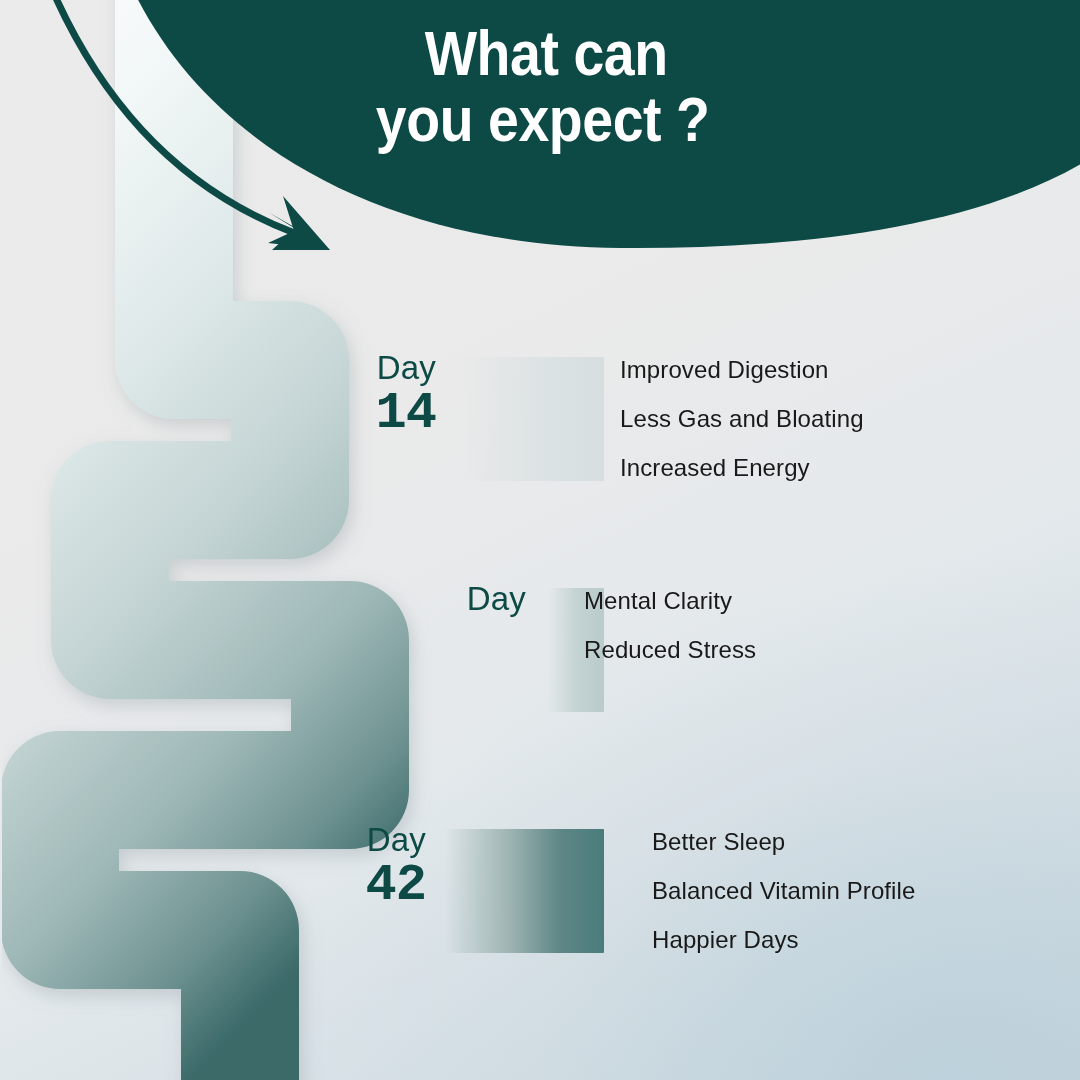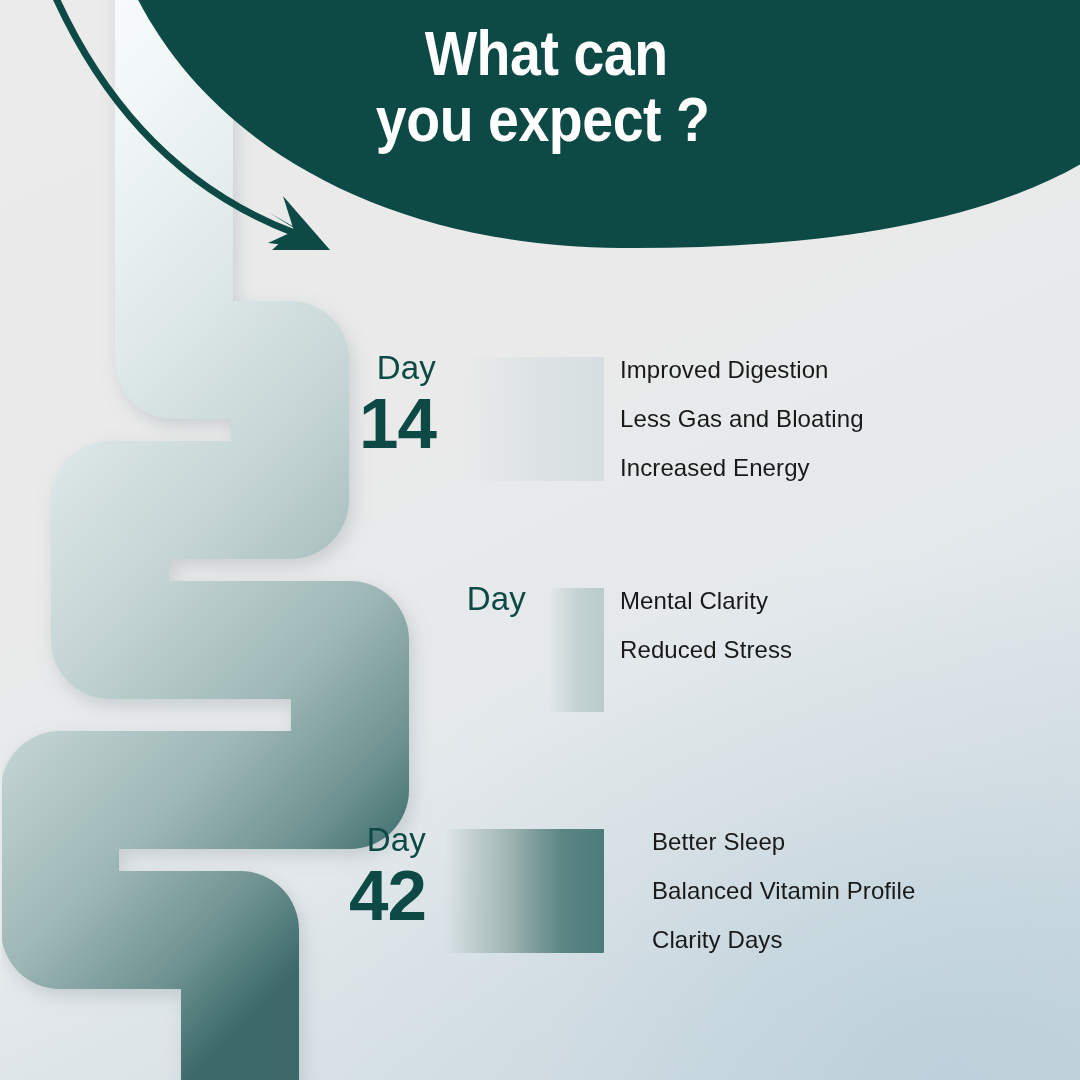--- a/index.html
+++ b/index.html
@@ -94,23 +94,24 @@
   }
   .day-word {
     display: block;
     font-size: 33px;
     font-weight: 500;
     letter-spacing: 0.2px;
     margin-bottom: 4px;
   }
   .day-num {
     display: block;
-    font-size: 71px;
+    font-size: 52px;
     font-weight: 700;
     letter-spacing: -1px;
+    font-family: Liberation Mono, monospace;
   }
 
   .gradbar {
     position: absolute;
     border-radius: 1px;
   }
 
   .benefits {
     position: absolute;
     color: #191919;
@@ -191,34 +192,34 @@
         <span class="b-item">Increased Energy</span>
       </div>
     </div>
 
     <div class="row" style="left:0; top:576px; width:1080px;">
       <div class="gradbar" style="left:548px; top:12px; width:56px; height:124px;
                   background:linear-gradient(90deg, rgba(200,213,213,0) 0%, #c4d3d3 50%, #b9cbcb 100%);"></div>
       <div class="daybox" style="left:390px; top:6px; width:136px;">
         <span class="day-word">Day</span>
       </div>
-      <div class="benefits" style="left:620px; top:0px;">
+      <div class="benefits" style="left:584px; top:0px;">
         <span class="b-item">Mental Clarity</span>
         <span class="b-item">Reduced Stress</span>
       </div>
     </div>
 
     <div class="row" style="left:0; top:817px; width:1080px;">
       <div class="gradbar" style="left:445px; top:12px; width:159px; height:124px;
                   background:linear-gradient(90deg, rgba(220,228,228,0) 0%, #9fb5b3 40%, #5e8786 72%, #4a7b7b 100%);"></div>
       <div class="daybox" style="left:290px; top:6px; width:136px;">
         <span class="day-word">Day</span>
         <span class="day-num">42</span>
       </div>
       <div class="benefits" style="left:652px; top:0px;">
         <span class="b-item">Better Sleep</span>
         <span class="b-item">Balanced Vitamin Profile</span>
-        <span class="b-item">Clarity Days</span>
+        <span class="b-item">Happier Days</span>
       </div>
     </div>
 
   </div>
 </div>
 
 </body></html>

